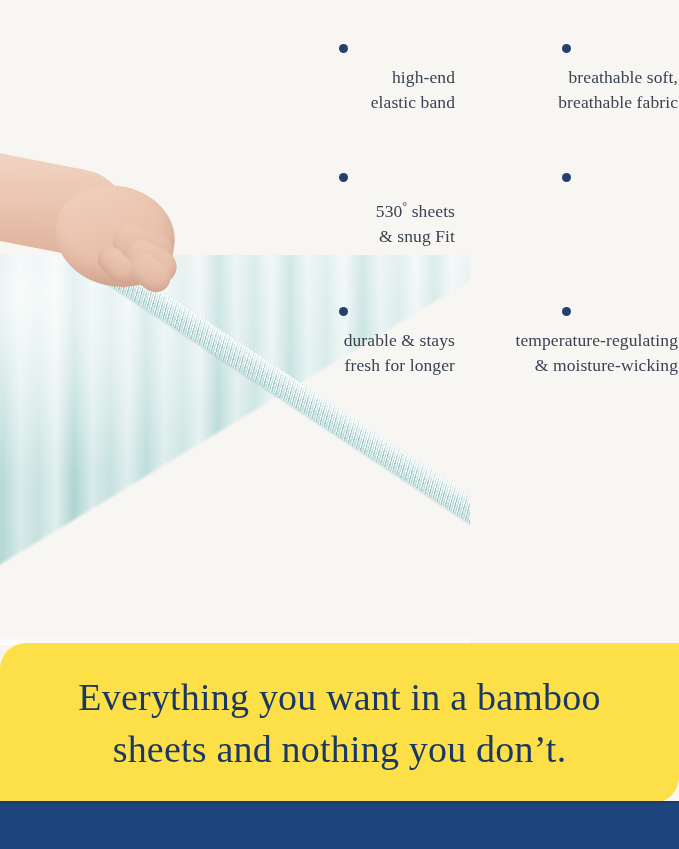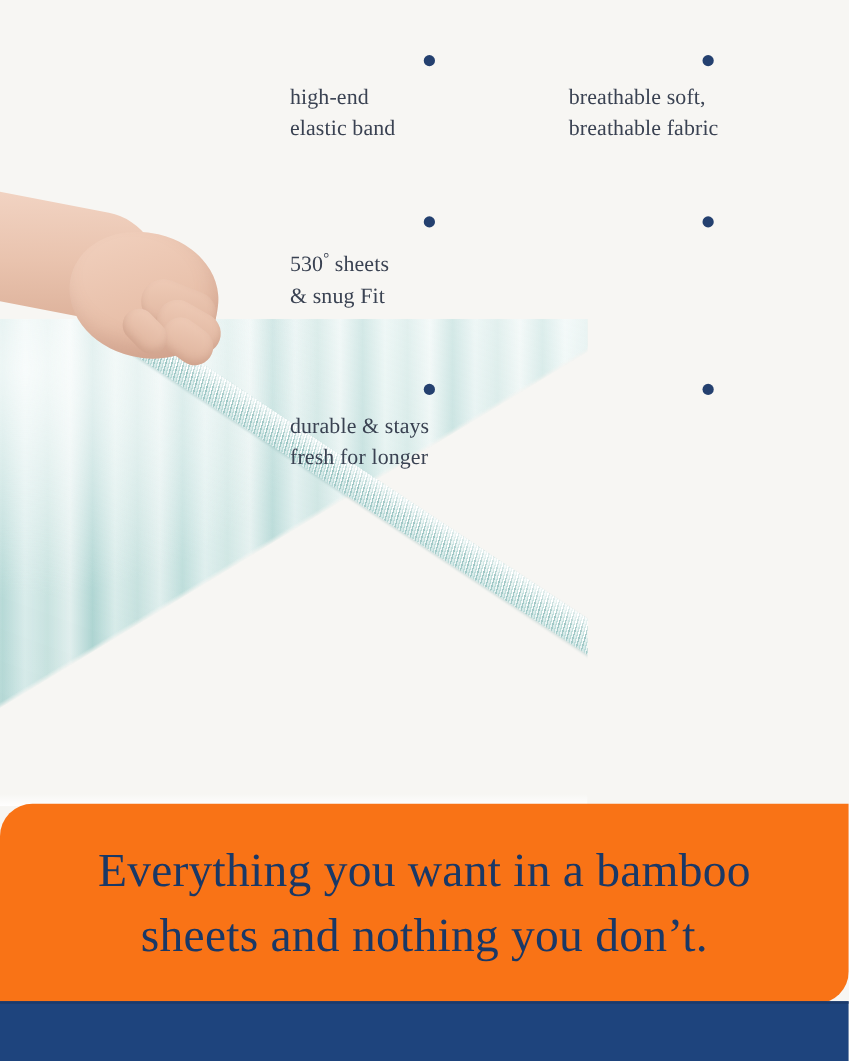--- a/index.html
+++ b/index.html
@@ -90,39 +90,39 @@
   .photo-fade{
     position:absolute;left:0;bottom:0;width:100%;height:10px;
     background:linear-gradient(to bottom, rgba(255,255,255,0), #ffffff);
   }
 
   
   .features{
     position:absolute;left:232px;top:44px;width:447px;
   }
   .frow{display:flex;}
-  .fcell{width:223px;text-align:left;}
+  .fcell{width:223px;text-align:right;}
   .dot{
     width:9px;height:9px;border-radius:50%;
     background:#24406f;margin:0 auto 12px auto;
   }
   .ftext{
     color:#3a4252;
     font-size:17.5px;
     line-height:25px;
     letter-spacing:.1px;
   }
   .sp1{height:58px;}
   .sp2{height:58px;}
   .deg{font-size:12px;vertical-align:super;letter-spacing:0;}
 
   
   .panel{
     position:absolute;left:0;top:643px;width:679px;height:160px;
-    background:#f97316;
+    background:#fde047;
     border-radius:26px 0 26px 0;
     display:flex;align-items:center;justify-content:center;
   }
   .headline{
     color:#1a3866;
     font-size:38px;
     line-height:52px;
     text-align:center;
     letter-spacing:.2px;
     width:100%;
@@ -195,20 +195,24 @@
     <div class="frow">
       <div class="fcell">
         <div class="dot"></div>
         <div class="ftext">
           <span>durable &amp; stays</span><br>
           <span>fresh for longer</span>
         </div>
       </div>
       <div class="fcell">
         <div class="dot"></div>
+        <div class="ftext">
+          <span>temperature-regulating</span><br>
+          <span>&amp; moisture-wicking</span>
+        </div>
       </div>
     </div>
 
   </div>
 
   <div class="panel">
     <div class="headline">
       <span class="hl-line">Everything you want in a bamboo</span>
       <span class="hl-line">sheets and nothing you don’t.</span>
     </div>

